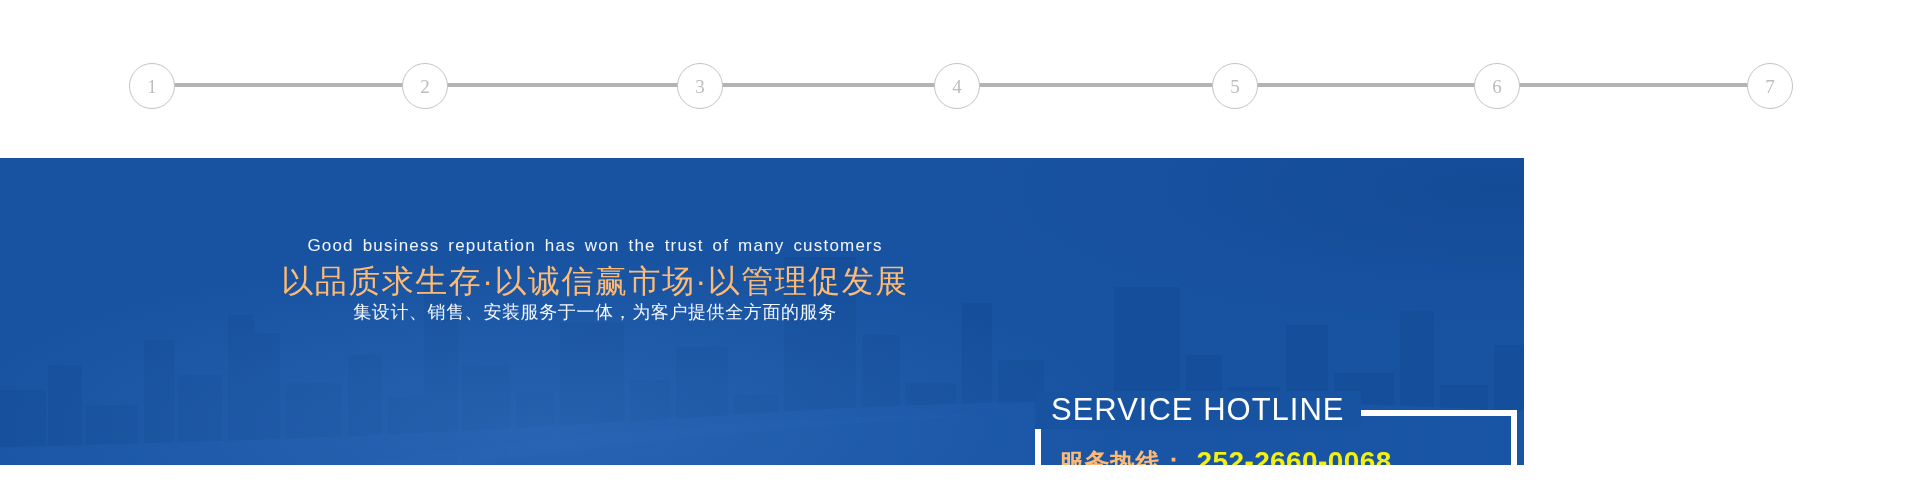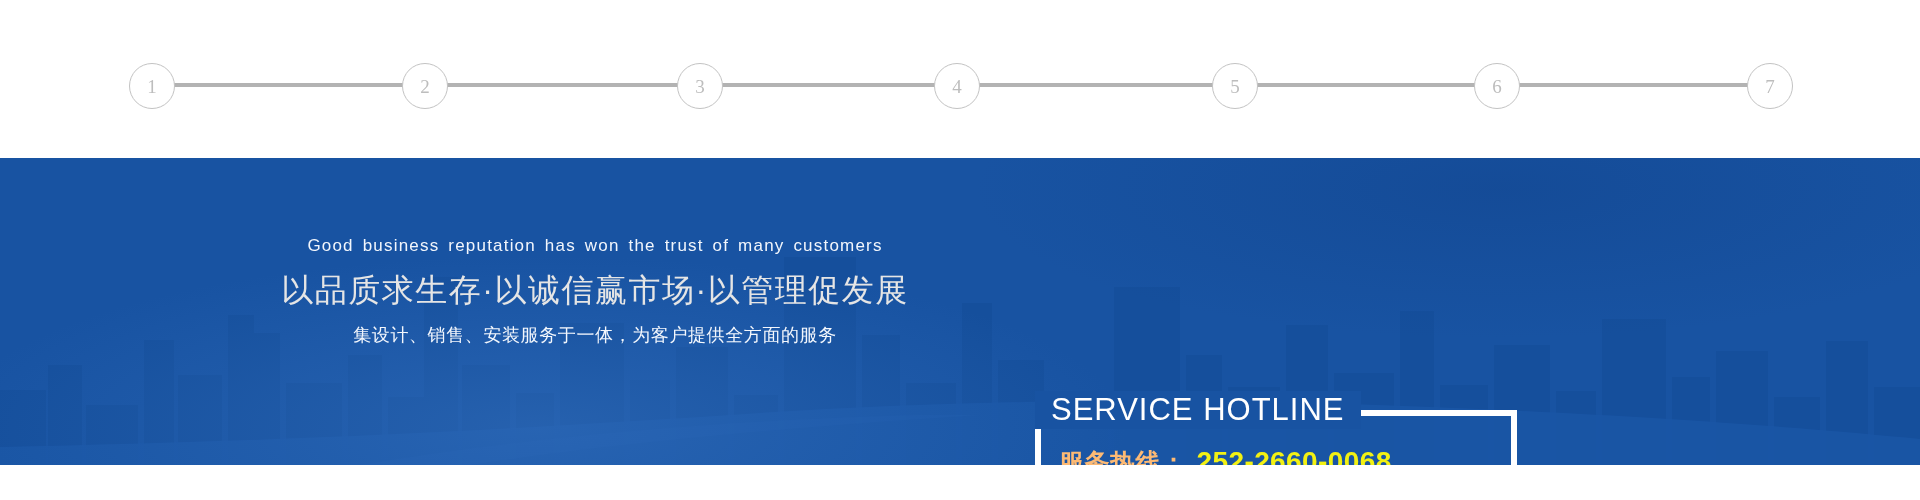--- a/index.html
+++ b/index.html
@@ -60,21 +60,21 @@
     color: #bdbdbd;
     line-height: 1;
     letter-spacing: 0;
   }
 
   
   .banner {
     position: absolute;
     left: 0;
     top: 158px;
-    width: 1920px;
+    width: 1524px;
     height: 307px;
     background: #1853a2;
     overflow: hidden;
   }
   .banner-city {
     position: absolute;
     left: 0;
     bottom: 0;
     width: 1920px;
     height: 250px;
@@ -108,30 +108,29 @@
   }
   .slogan-en {
     font-size: 17px;
     letter-spacing: 1.2px;
     color: #f2f6fc;
     word-spacing: 3px;
     line-height: 1.2;
     white-space: nowrap;
   }
   .slogan-main {
-    margin-top: 14px;
+    margin-top: 5px;
     font-size: 32px;
     font-weight: 400;
     letter-spacing: 1.5px;
-    color: #e5e5e5;
+    color: #fdba74;
     line-height: 1.25;
     white-space: nowrap;
   }
   .slogan-sub {
-    margin-top: 14px;
     font-size: 18px;
     letter-spacing: 0.6px;
     color: #f3f7fd;
     line-height: 1.3;
     white-space: nowrap;
   }
 
   
   .hotline {
     position: absolute;

